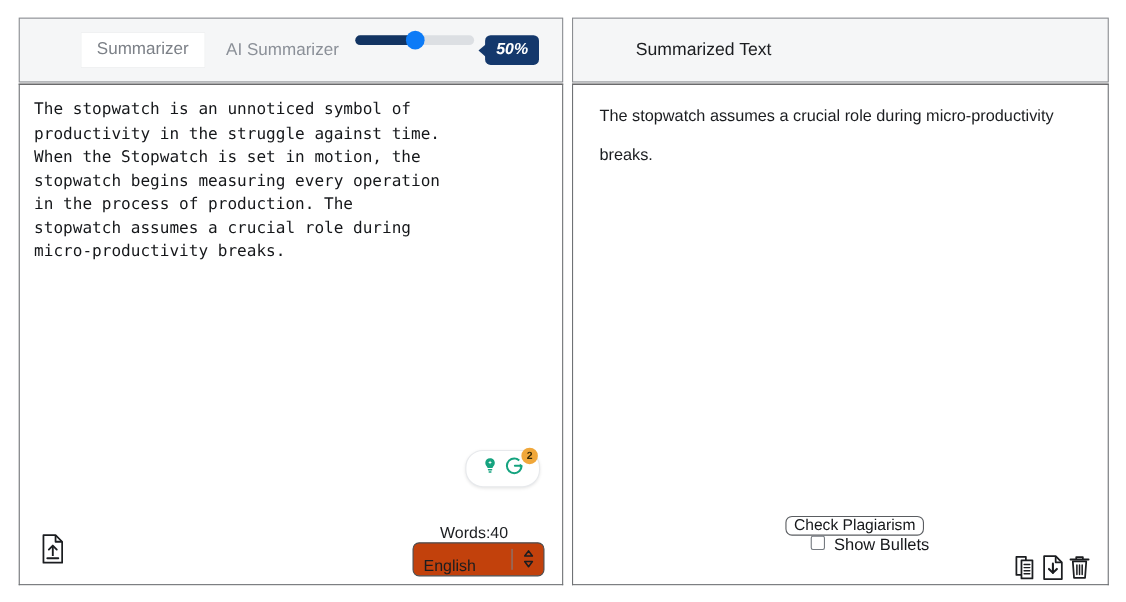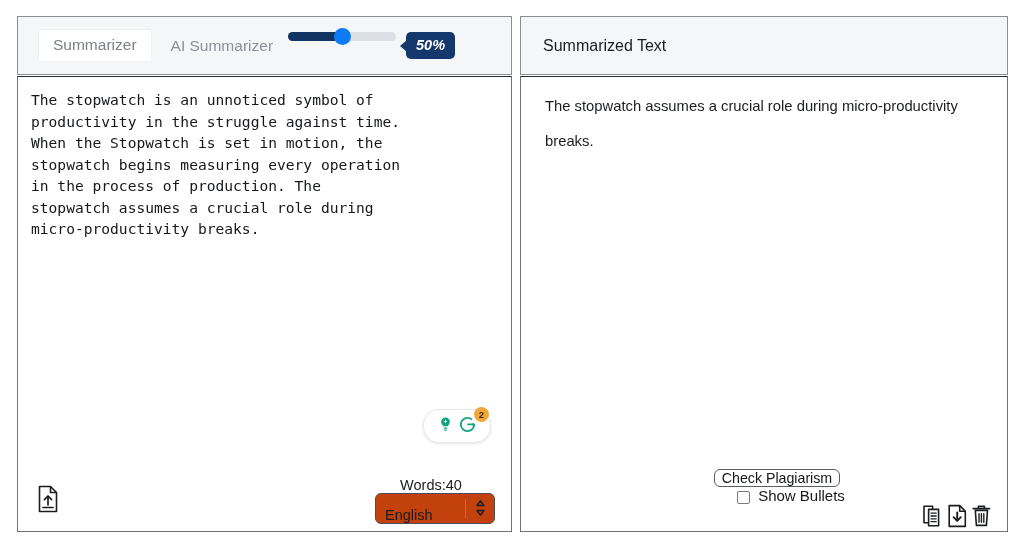--- a/index.html
+++ b/index.html
@@ -34,20 +34,21 @@
   .panel-header {
     position: absolute;
     left: 0; top: 0;
     width: 100%;
     height: 59px;
     box-sizing: border-box;
     background: #f5f6f7;
     border: 1px solid #8b8e92;
     display: flex;
     align-items: center;
+    padding-left: 35px;
   }
   .panel-body {
     position: absolute;
     left: 0; top: 60px;
     width: 100%;
     bottom: 0;
     box-sizing: border-box;
     background: #ffffff;
     border: 1px solid #6f7275;
     border-top: 1px solid #2b2c2e;
@@ -281,21 +282,21 @@
     border-radius: 6px;
     background: #ffffff;
     font-size: 14.2px;
     font-family: "Liberation Sans", sans-serif;
     color: #15171a;
     cursor: pointer;
     white-space: nowrap;
   }
   .bullets-wrap {
     display: flex;
-    align-items: flex-end;
+    align-items: flex-start;
     margin-left: 12px;
     cursor: pointer;
     padding-left: 26px;
   }
   .bullets-box {
     width: 13px;
     height: 13px;
     border: 1px solid #757a80;
     border-radius: 2px;
     background: #ffffff;

